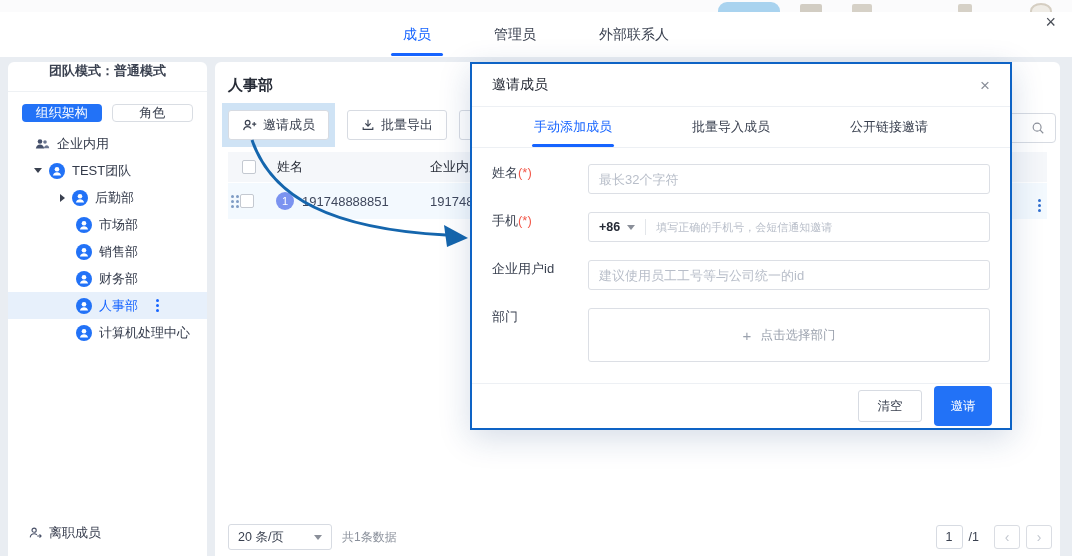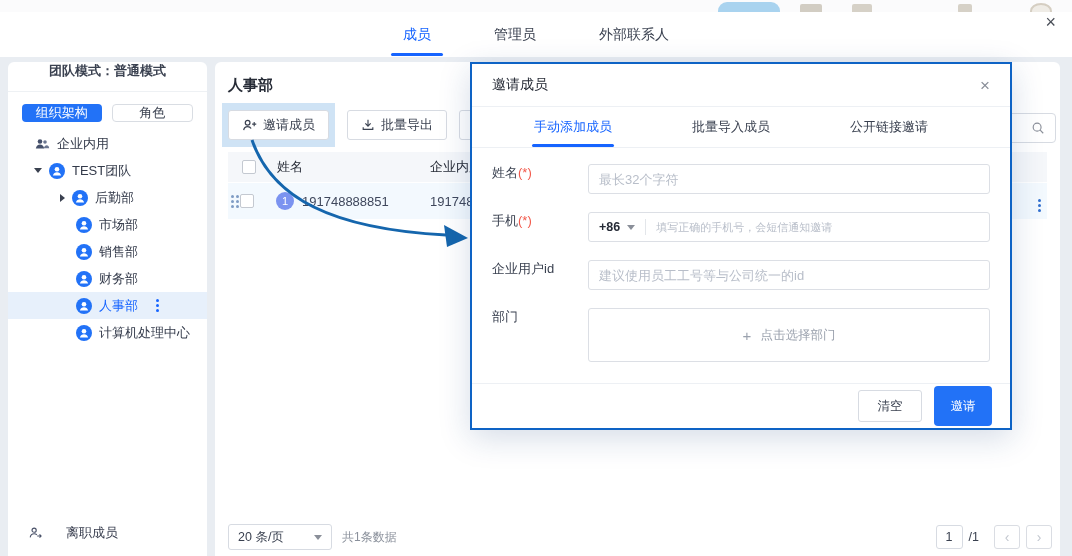--- a/index.html
+++ b/index.html
@@ -37,21 +37,21 @@
   .titem.selected { background:#e7f0fb; color:#1664ff; }
   .ind0 { padding-left:26px; }
   .ind0c { padding-left:26px; }
   .ind1 { padding-left:68px; }
   .ind1c { padding-left:52px; }
   .caret-d { width:0; height:0; border-left:4px solid transparent; border-right:4px solid transparent; border-top:5px solid #3a4150; margin-right:7px; }
   .caret-r { width:0; height:0; border-top:4px solid transparent; border-bottom:4px solid transparent; border-left:5px solid #3a4150; margin-right:7px; }
   .tico { width:16px; height:16px; flex:none; margin-right:7px; }
   .vdots { display:inline-flex; flex-direction:column; gap:2px; margin-left:18px; cursor:pointer; }
   .vdots i { width:3px; height:3px; border-radius:50%; background:#1664ff; }
-  .s-footer { position:absolute; left:20px; bottom:14px; display:flex; align-items:center; gap:24px; font-size:13px; color:#33394a; cursor:pointer; }
+  .s-footer { position:absolute; left:20px; bottom:14px; display:flex; align-items:center; gap:7px; font-size:13px; color:#33394a; cursor:pointer; }
 
   
   .m-title { padding:14px 0 0 13px; font-size:15px; font-weight:700; color:#262b36; }
   .toolbar { position:relative; margin:7px 13px 0; height:46px; display:flex; align-items:center; }
   .hl-wrap { background:#cfe3f5; padding:7px 6px; display:inline-flex; margin-left:-6px; }
   .btn { height:30px; display:inline-flex; align-items:center; gap:6px; padding:0 13px; background:#fff; border:1px solid #d7dbe2; border-radius:3px; font-size:13px; color:#3a4150; cursor:pointer; white-space:nowrap; }
   .btn + .btn { margin-left:12px; }
   .btn.sp { margin-left:12px; }
   .search { position:absolute; right:4px; top:51px; width:210px; height:30px; border:1px solid #d7dbe2; border-radius:4px; background:#fff; display:flex; align-items:center; }
   .search input { border:none; outline:none; flex:1; height:100%; padding:0 8px; font-size:12.5px; background:transparent; }

